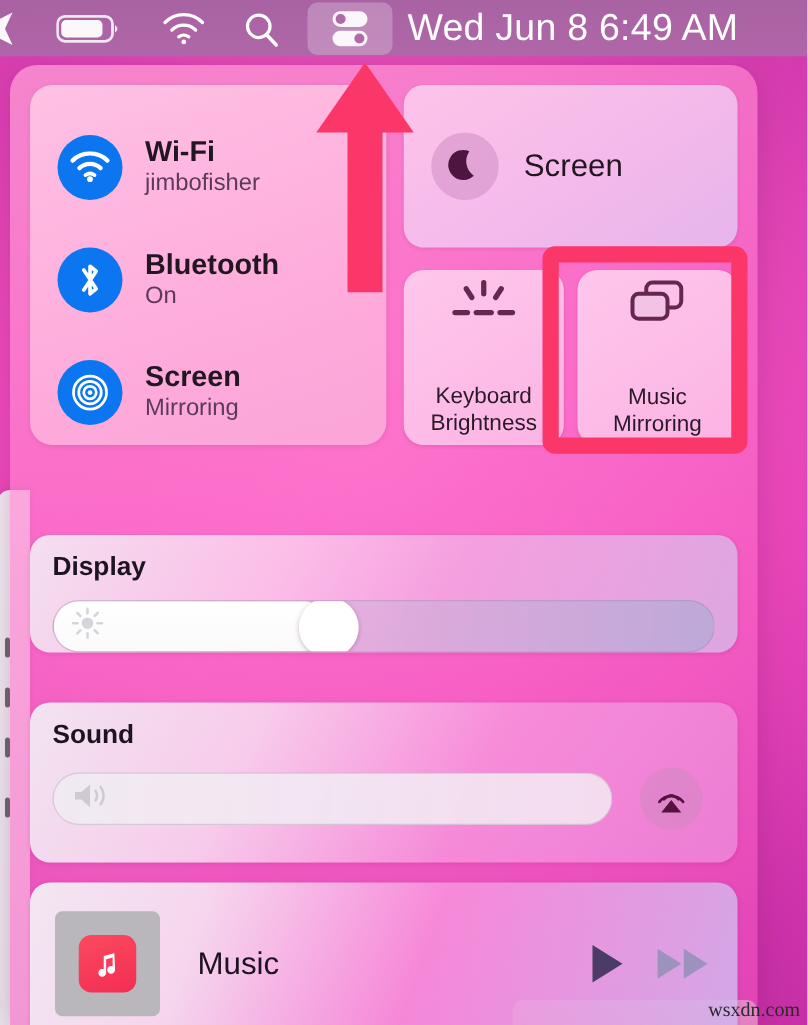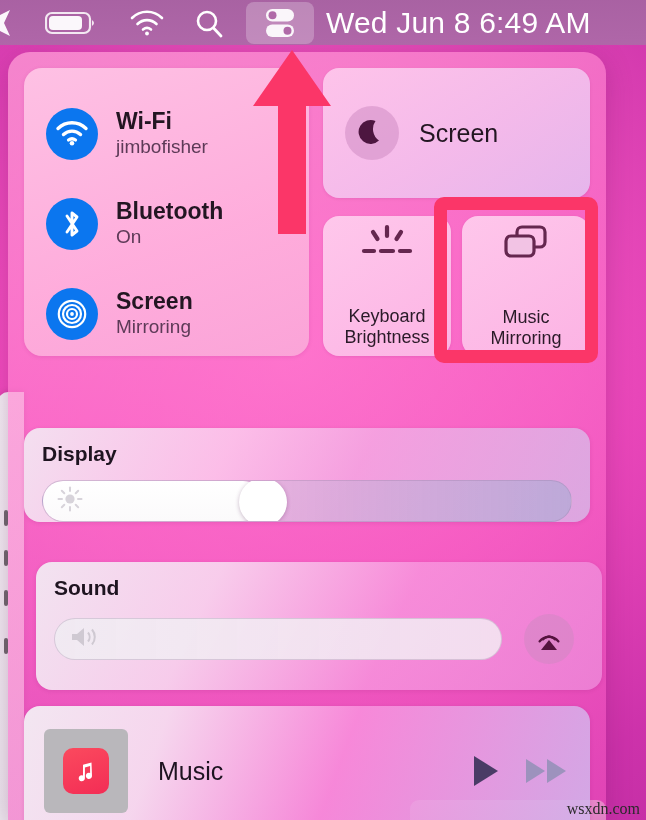--- a/index.html
+++ b/index.html
@@ -164,21 +164,20 @@
   }
   .slider-ic{ position:absolute; left:14px; top:50%; transform:translateY(-50%); }
 
   
   #sound-tile{
     position:absolute; left:16px; top:510px; width:566px; height:128px;
     border-radius:16px;
     background:linear-gradient(115deg, rgba(242,235,243,.94) 0%, rgba(248,222,242,.86) 30%, rgba(248,158,226,.72) 62%, rgba(238,146,222,.70) 100%);
     box-shadow:0 1px 4px rgba(120,20,100,.14);
     padding:14px 18px;
-    margin-left:12px;
   }
   #sound-row{ display:flex; align-items:center; margin-top:14px; }
   #snd-slider{
     position:relative; width:448px; height:42px; border-radius:21px;
     background:linear-gradient(90deg, rgba(240,235,242,.92) 0%, rgba(243,232,242,.88) 100%);
     border:1px solid rgba(150,125,158,.30);
   }
   #airplay-btn{
     margin-left:22px; width:50px; height:50px; border-radius:50%;
     background:rgba(205,135,193,.48);

